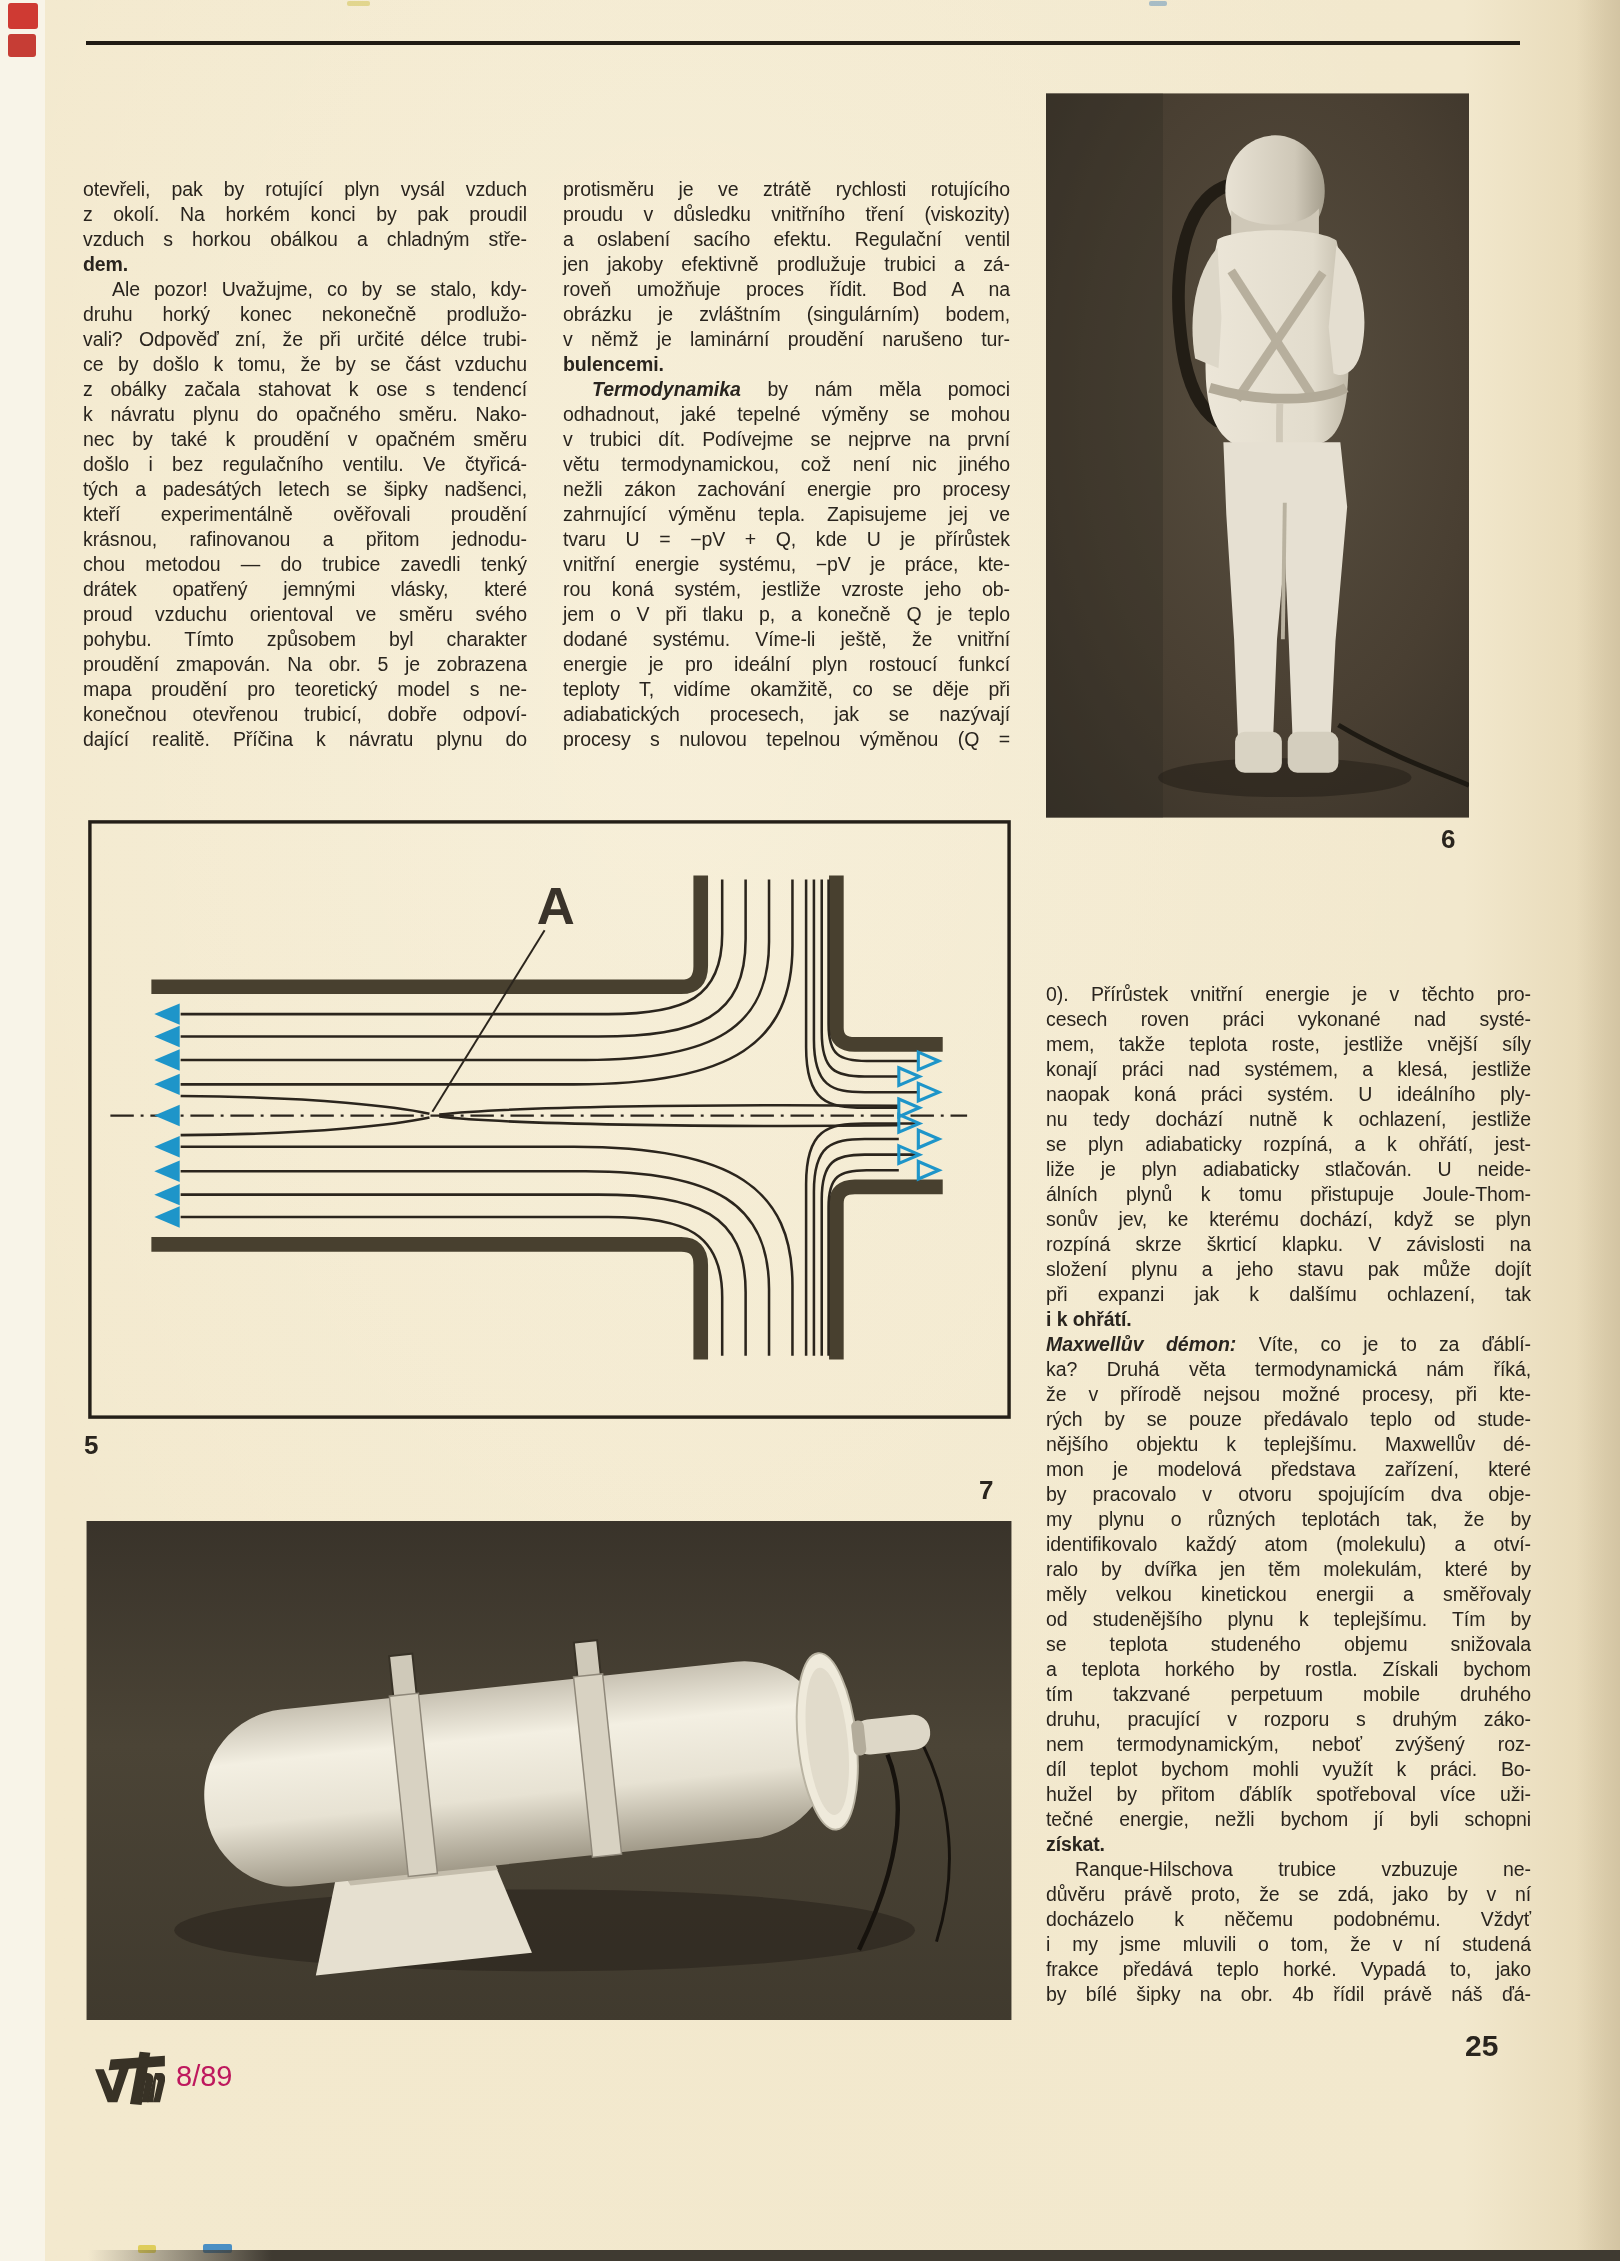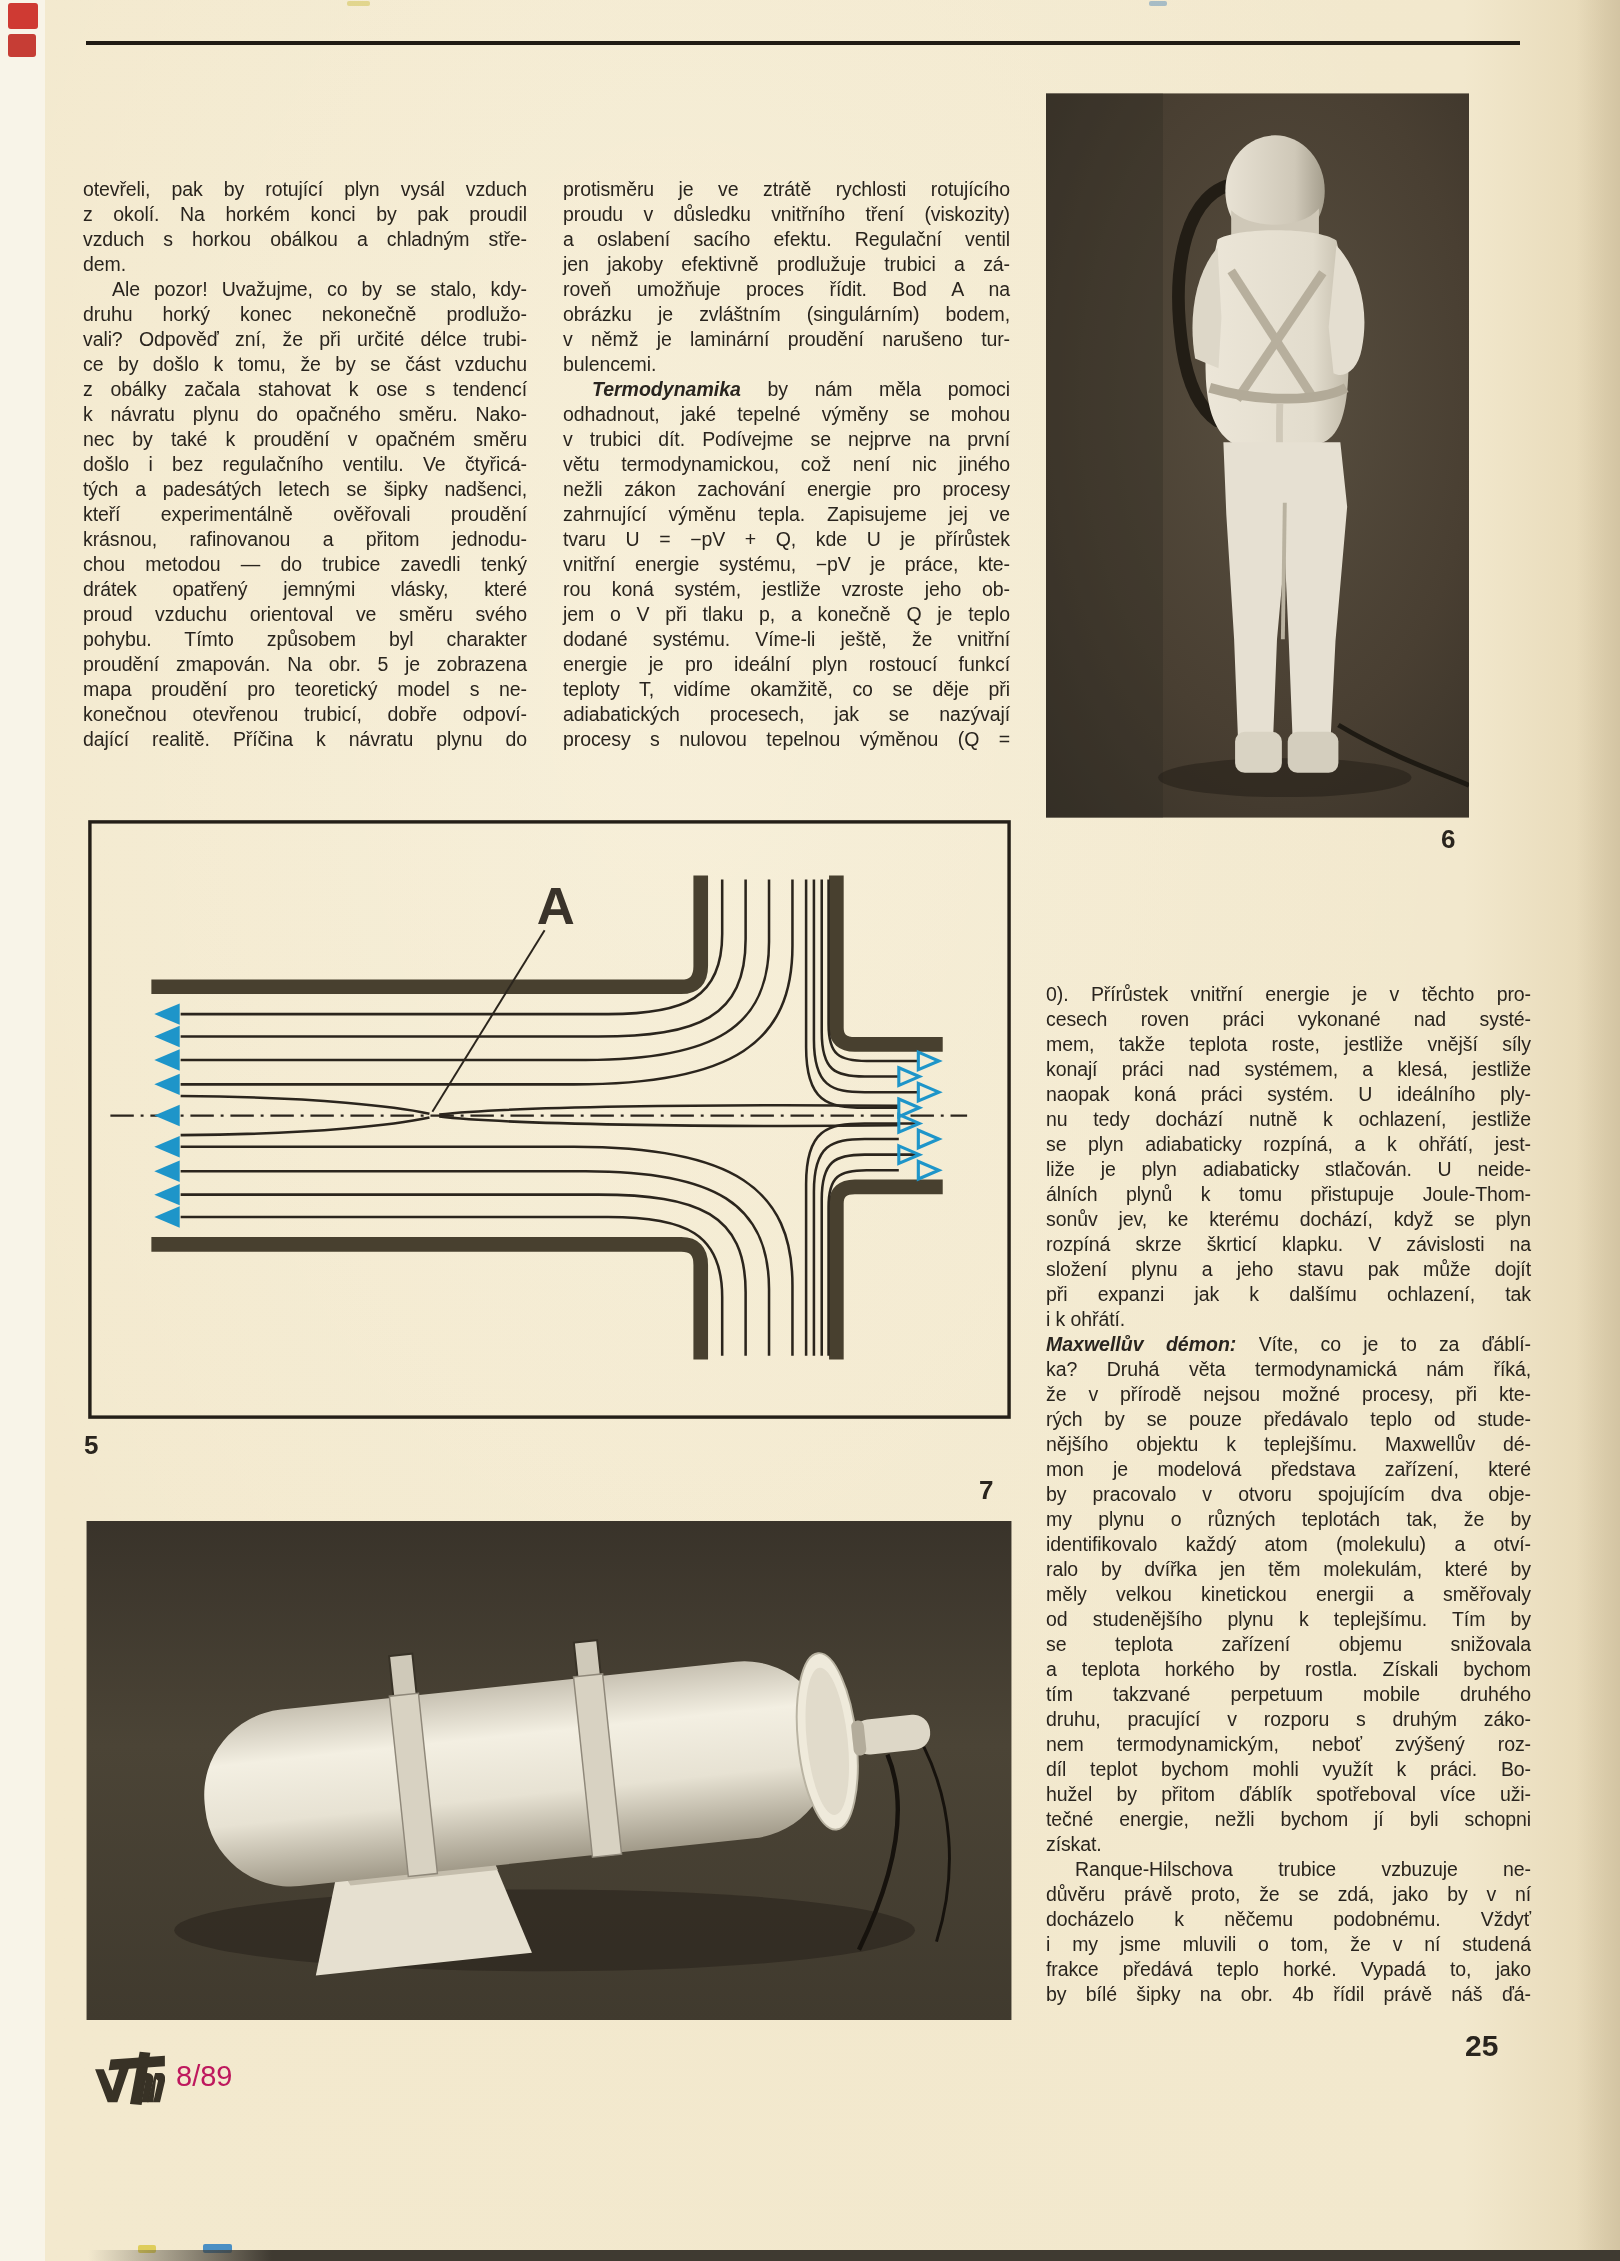--- a/index.html
+++ b/index.html
@@ -13,21 +13,21 @@
     background:
       radial-gradient(ellipse at 40% 30%, rgba(255,252,240,.35), rgba(0,0,0,0) 60%),
       linear-gradient(90deg, #f3e9ce 0%, #f2e8cd 90%, #e6d8b6 99%),
       #f2e8cd;
   }
   .rightshade{position:absolute;right:0;top:0;width:45px;height:100%;
     background:linear-gradient(90deg, rgba(0,0,0,0), rgba(90,70,40,.14));}
   .toprule{position:absolute;background:#201b14;}
   .col{position:absolute;color:#29241e;font-size:19.5px;letter-spacing:-0.1px;margin-top:28px;}
   .line{height:25px;line-height:25px;text-align:justify;text-align-last:justify;white-space:nowrap;overflow:visible;}
-  .line.end{text-align-last:left;}
+  .line.end{text-align-last:left;font-weight:bold;}
   .line.indent{text-indent:29px;}
   .line b i{letter-spacing:0;}
   .caption{position:absolute;font-weight:bold;font-size:26px;color:#2a251e;}
   .photo{position:absolute;overflow:hidden;}
   .fig{position:absolute;}
   .regmark{position:absolute;border-radius:2.9px;}
   .speck{position:absolute;border-radius:2px;}
   .footer-issue{position:absolute;font-size:29px;color:#be185d;}
   .pageno{position:absolute;font-weight:bold;font-size:30px;color:#2a251e;}
   .botstrip{position:absolute;height:12.7px;
@@ -117,21 +117,21 @@
     <div class="line">že v přírodě nejsou možné procesy, při kte-</div>
     <div class="line">rých by se pouze předávalo teplo od stude-</div>
     <div class="line">nějšího objektu k teplejšímu. Maxwellův dé-</div>
     <div class="line">mon je modelová představa zařízení, které</div>
     <div class="line">by pracovalo v otvoru spojujícím dva obje-</div>
     <div class="line">my plynu o různých teplotách tak, že by</div>
     <div class="line">identifikovalo každý atom (molekulu) a otví-</div>
     <div class="line">ralo by dvířka jen těm molekulám, které by</div>
     <div class="line">měly velkou kinetickou energii a směřovaly</div>
     <div class="line">od studenějšího plynu k teplejšímu. Tím by</div>
-    <div class="line">se teplota zařízení objemu snižovala</div>
+    <div class="line">se teplota studeného objemu snižovala</div>
     <div class="line">a teplota horkého by rostla. Získali bychom</div>
     <div class="line">tím takzvané perpetuum mobile druhého</div>
     <div class="line">druhu, pracující v rozporu s druhým záko-</div>
     <div class="line">nem termodynamickým, neboť zvýšený roz-</div>
     <div class="line">díl teplot bychom mohli využít k práci. Bo-</div>
     <div class="line">hužel by přitom ďáblík spotřeboval více uži-</div>
     <div class="line">tečné energie, nežli bychom jí byli schopni</div>
     <div class="line end">získat.</div>
     <div class="line indent">Ranque-Hilschova trubice vzbuzuje ne-</div>
     <div class="line">důvěru právě proto, že se zdá, jako by v ní</div>

